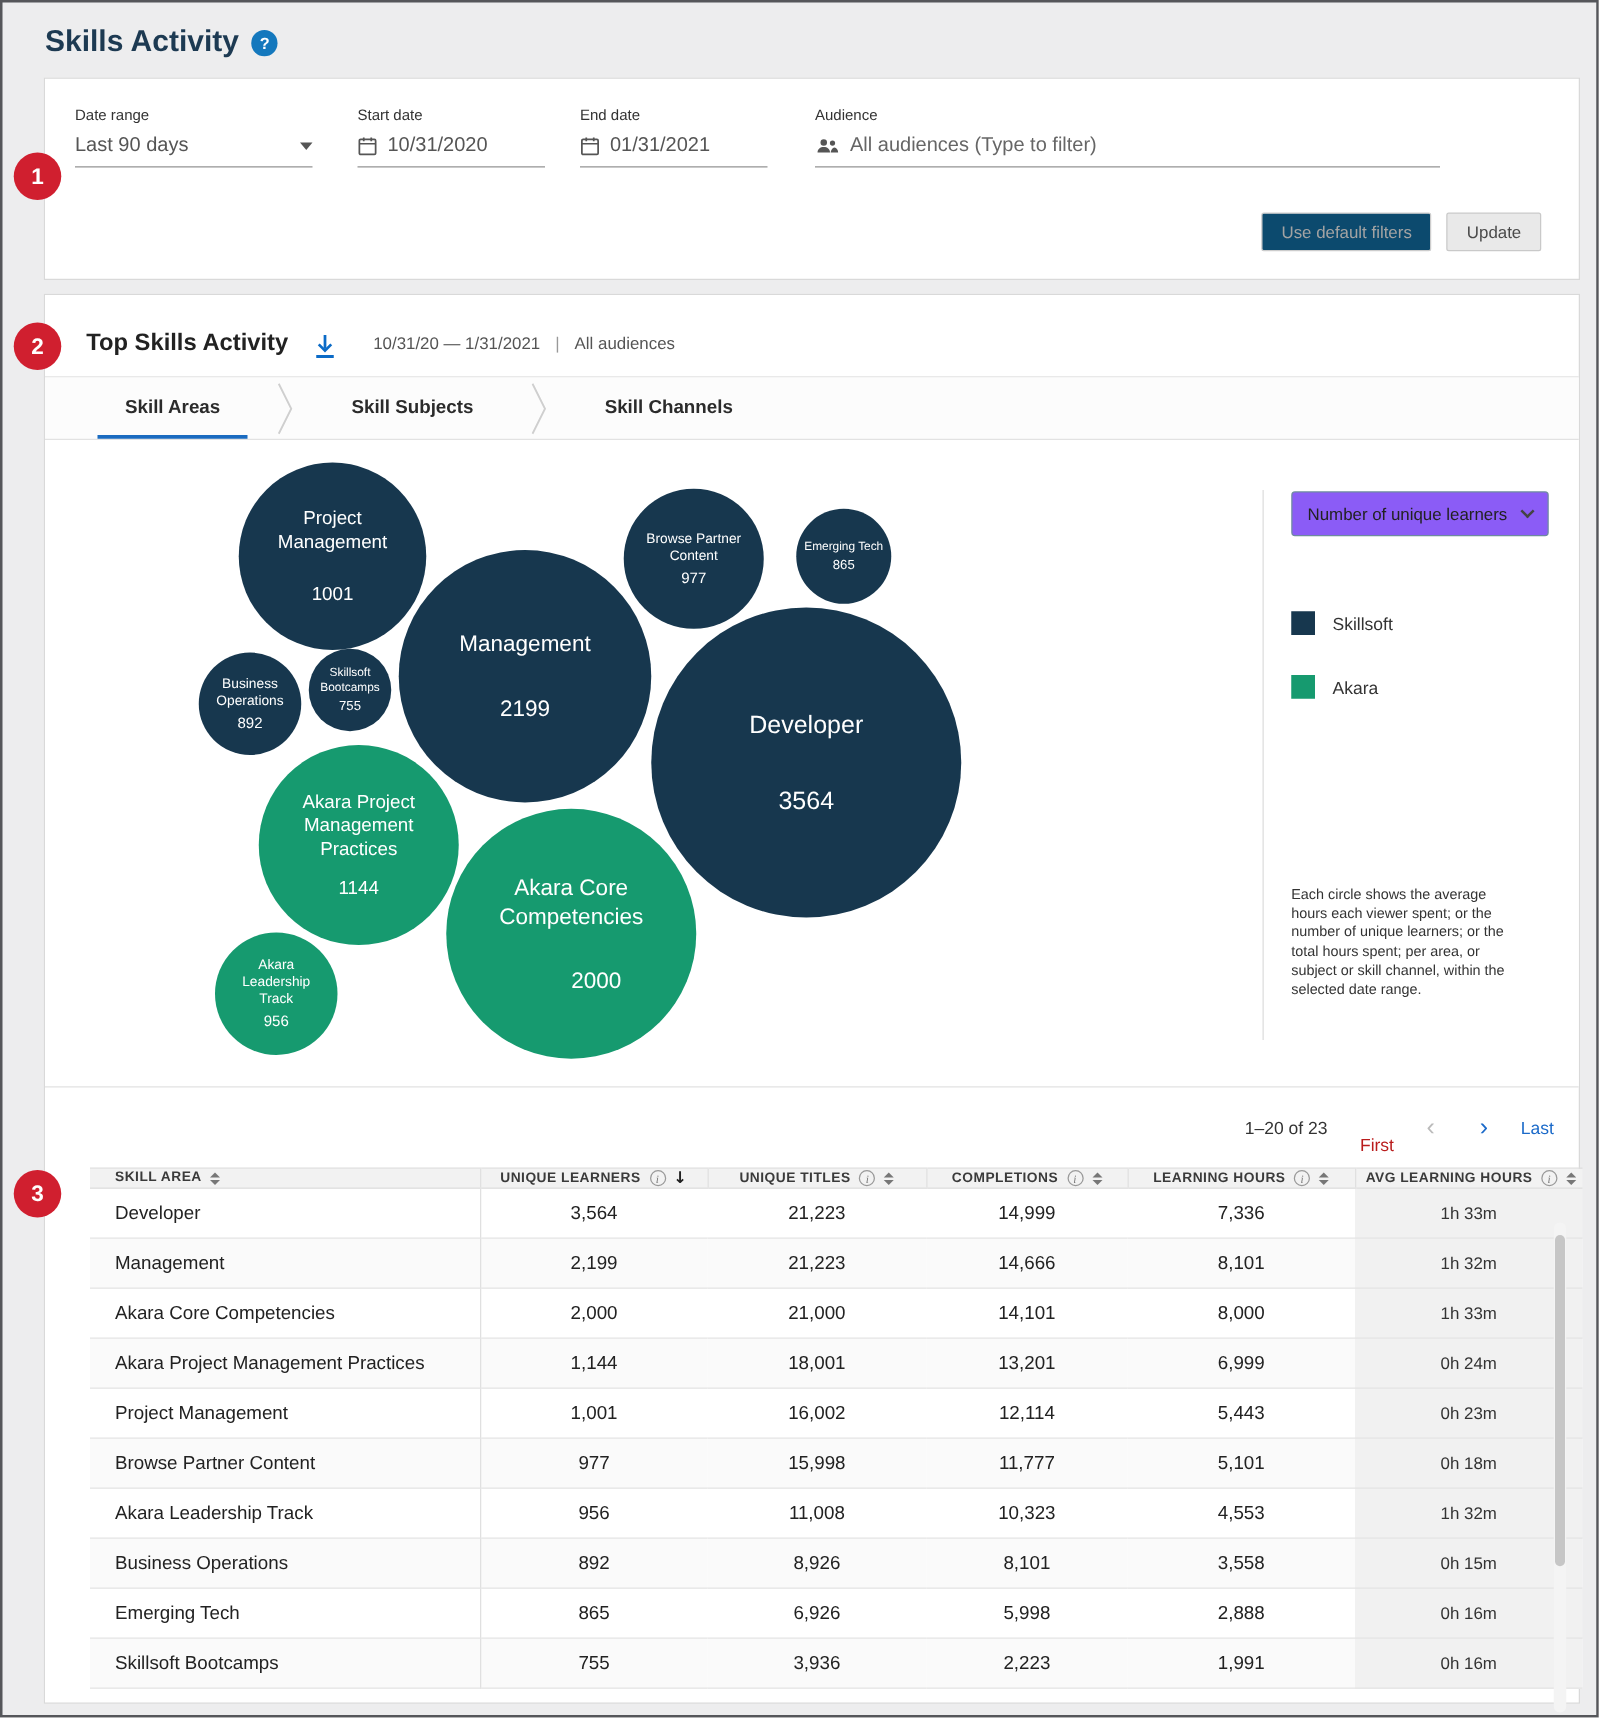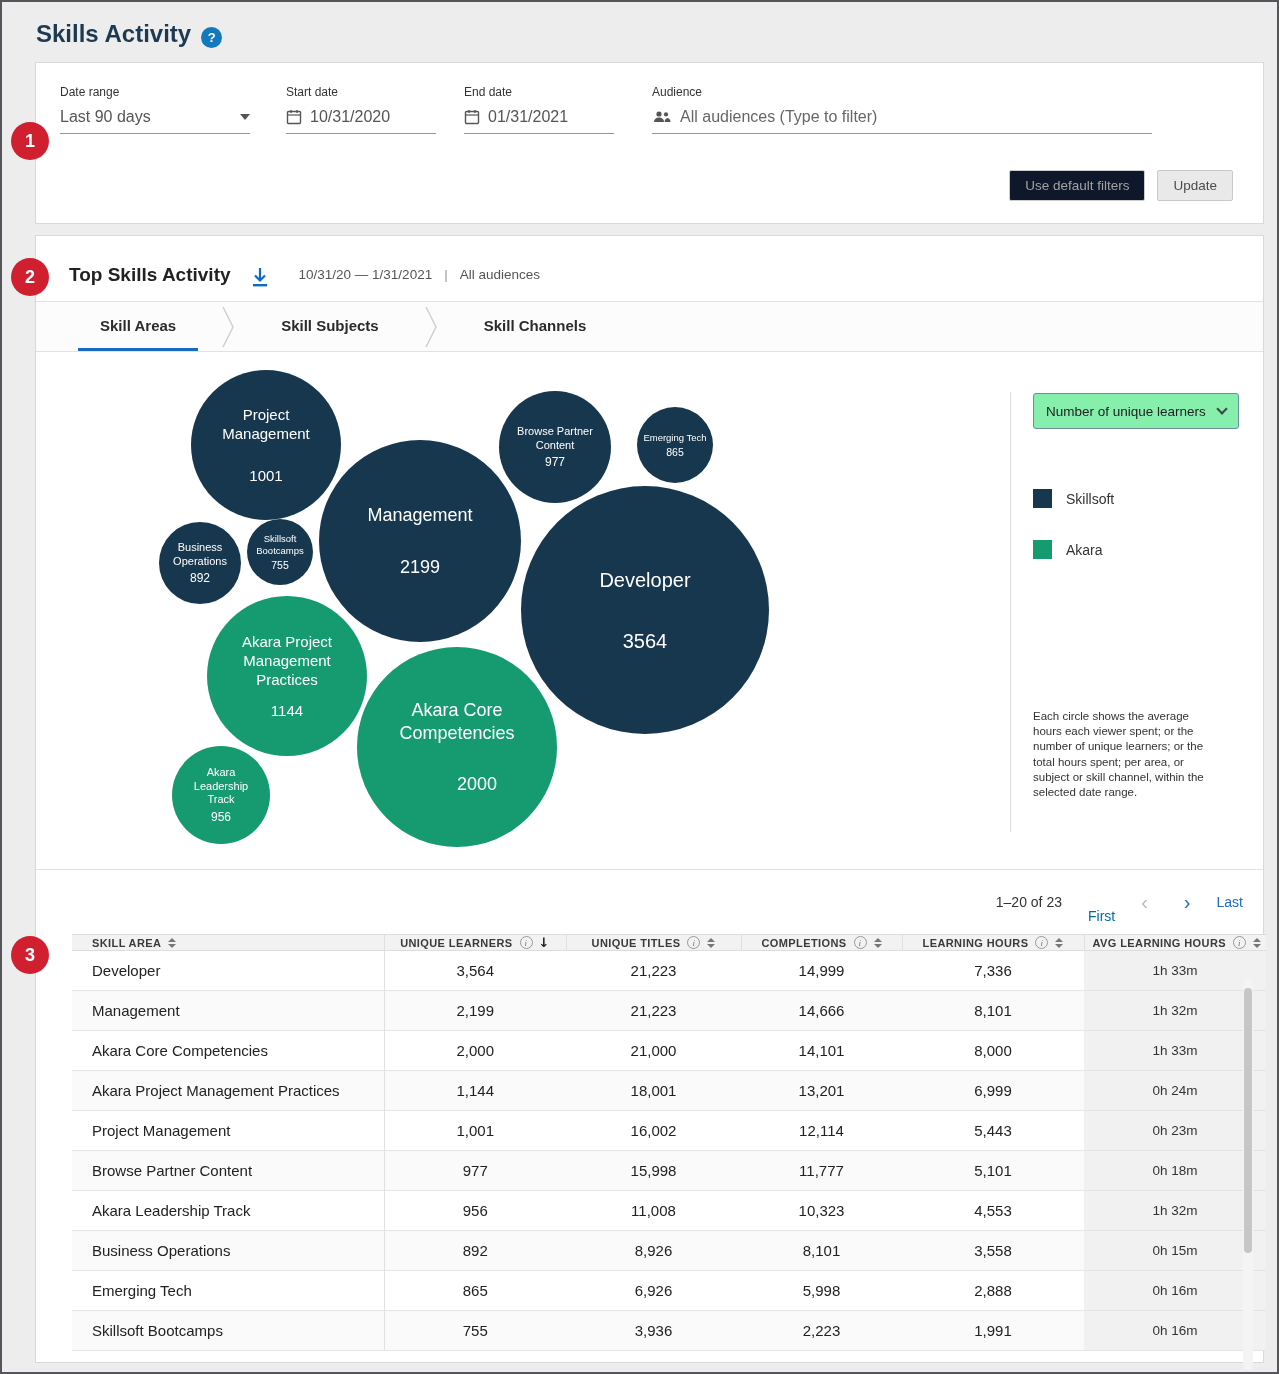--- a/index.html
+++ b/index.html
@@ -1,20 +1,20 @@
 <!DOCTYPE html>
 <html><head>
 <meta charset="utf-8">
 <style>
   * { margin:0; padding:0; box-sizing:border-box; }
   body { font-family:"Liberation Sans","DejaVu Sans",sans-serif; background:#9a9a9a; }
   #wrapper { position:relative; width:1279px; height:1374px; background:#ededee; border:2px solid #55565a; overflow:hidden; }
 
   
-  .page-header { display:flex; align-items:flex-end; gap:10px; padding:18px 0 14px 34px; }
+  .page-header { display:flex; align-items:flex-start; gap:10px; padding:18px 0 14px 34px; }
   .page-title { font-size:24px; font-weight:700; color:#1d3a52; }
   .help-icon { width:21px; height:21px; border-radius:50%; background:#1478bd; color:#fff; font-size:13px; font-weight:700; display:flex; align-items:center; justify-content:center; margin-top:4px; cursor:pointer; }
 
   .card { background:#fff; border:1px solid #d9d9d9; margin-left:33px; width:1229px; }
 
   
   .filter-card { height:162px; position:relative; padding:22px 24px; }
   .filter-fields { display:flex; }
   .field { display:flex; flex-direction:column; }
   .field-label { font-size:12px; color:#333; margin-bottom:9px; }
@@ -22,21 +22,21 @@
   .field-value { font-size:16px; color:#555; }
   .f-daterange { width:190px; margin-right:36px; }
   .f-start { width:150px; margin-right:28px; }
   .f-end { width:150px; margin-right:38px; }
   .f-audience { width:500px; }
   .select-caret { width:0; height:0; border-left:5px solid transparent; border-right:5px solid transparent; border-top:6px solid #555; margin-left:auto; }
   .audience-input { border:none; outline:none; background:transparent; font-family:inherit; font-size:16px; color:#555; width:100%; }
   .audience-input::placeholder { color:#666; opacity:1; }
   .filter-buttons { position:absolute; right:30px; bottom:22px; display:flex; gap:12px; }
   .btn { font-family:inherit; font-size:13.5px; border-radius:2px; cursor:pointer; padding:7px 15px; }
-  .btn-secondary { background:#0f172a; border:1px solid #ccc; color:#a3a3a3; }
+  .btn-secondary { background:#0c4a6e; border:1px solid #ccc; color:#a3a3a3; }
   .btn-primary { background:#e9e9e9; border:1px solid #c9c9c9; color:#4a4a4a; }
 
   
   .section-card { margin-top:11px; min-height:1128px; }
   .section-header { display:flex; align-items:center; padding:12px 0 0 33px; height:66px; border-bottom:1px solid #e2e2e2; }
   .section-title { font-size:19px; font-weight:700; color:#222; }
   .download-btn { margin:4px 18px 0 20px; cursor:pointer; display:flex; }
   .section-meta { font-size:13.5px; color:#555; display:flex; gap:12px; align-items:center; margin-left:12px; }
   .meta-sep { color:#999; }
 
@@ -47,32 +47,32 @@
   .tab-sep { display:flex; align-items:center; margin:0 24px; }
 
   
   .chart-area { position:relative; height:518px; border-bottom:1px solid #e2e2e2; background:#fff; }
   #bubble-chart { position:absolute; top:0; left:0; right:252px; bottom:0; }
   .bubble { position:absolute; border-radius:50%; display:flex; flex-direction:column; align-items:center; justify-content:center; color:#fff; text-align:center; cursor:pointer; }
   .b-label { line-height:1.25; max-width:84%; font-weight:400; }
   .b-value { font-weight:400; }
   .panel-divider { position:absolute; right:252px; top:40px; height:440px; width:1px; background:#ddd; }
   .chart-right { position:absolute; top:0; right:0; width:252px; height:100%; padding:41px 24px 0 22px; }
-  .metric-dropdown { display:flex; align-items:center; justify-content:space-between; border:1px solid #6e8aa0; border-radius:3px; height:36px; padding:0 12px; font-size:13.5px; color:#222; cursor:pointer; background:#86efac; }
+  .metric-dropdown { display:flex; align-items:center; justify-content:space-between; border:1px solid #6e8aa0; border-radius:3px; height:36px; padding:0 12px; font-size:13.5px; color:#222; cursor:pointer; background:#8b5cf6; }
   .dropdown-chevron { width:8px; height:8px; border-right:2px solid #444; border-bottom:2px solid #444; transform:rotate(45deg); margin-top:-4px; margin-left:10px; }
   .legend { margin-top:60px; display:flex; flex-direction:column; gap:32px; }
   .legend-row { display:flex; align-items:center; gap:14px; }
   .legend-swatch { width:19px; height:19px; display:inline-block; }
   .legend-label { font-size:14px; color:#333; }
   .chart-note { margin-top:150px; font-size:11.5px; color:#333; line-height:1.32; width:184px; }
 
   
   .pagination-row { display:flex; align-items:center; justify-content:flex-end; height:64px; padding-right:20px; font-size:14px; gap:26px; }
   .pag-range { color:#333; }
-  .pag-first { color:#0369a1; cursor:pointer;margin-top:28px; }
+  .pag-first { color:#b91c1c; cursor:pointer;margin-top:28px; }
   .pag-prev { color:#bbb; font-size:20px; cursor:pointer; line-height:1; }
   .pag-next { color:#1b6ac9; font-size:20px; cursor:pointer; line-height:1; margin-left:10px; }
   .pag-last { color:#1b6ac9; cursor:pointer; }
 
   
   table.skills-table { border-collapse:collapse; width:1194px; margin-left:36px; font-size:15px; color:#222; table-layout:fixed; }
   .skills-table thead th { background:#f2f2f2; border-top:1px solid #ddd; border-bottom:1px solid #ddd; font-size:11px; font-weight:700; color:#3a3a3a; letter-spacing:.4px; padding:0 8px; text-align:center; white-space:nowrap; cursor:pointer; }
   .skills-table thead th:first-child { text-align:left; padding-left:20px; }
   .skills-table thead th + th { border-left:1px solid #e0e0e0; }
   .skills-table tbody td { border-bottom:1px solid #e4e4e4; padding:11px 8px; text-align:center; }

